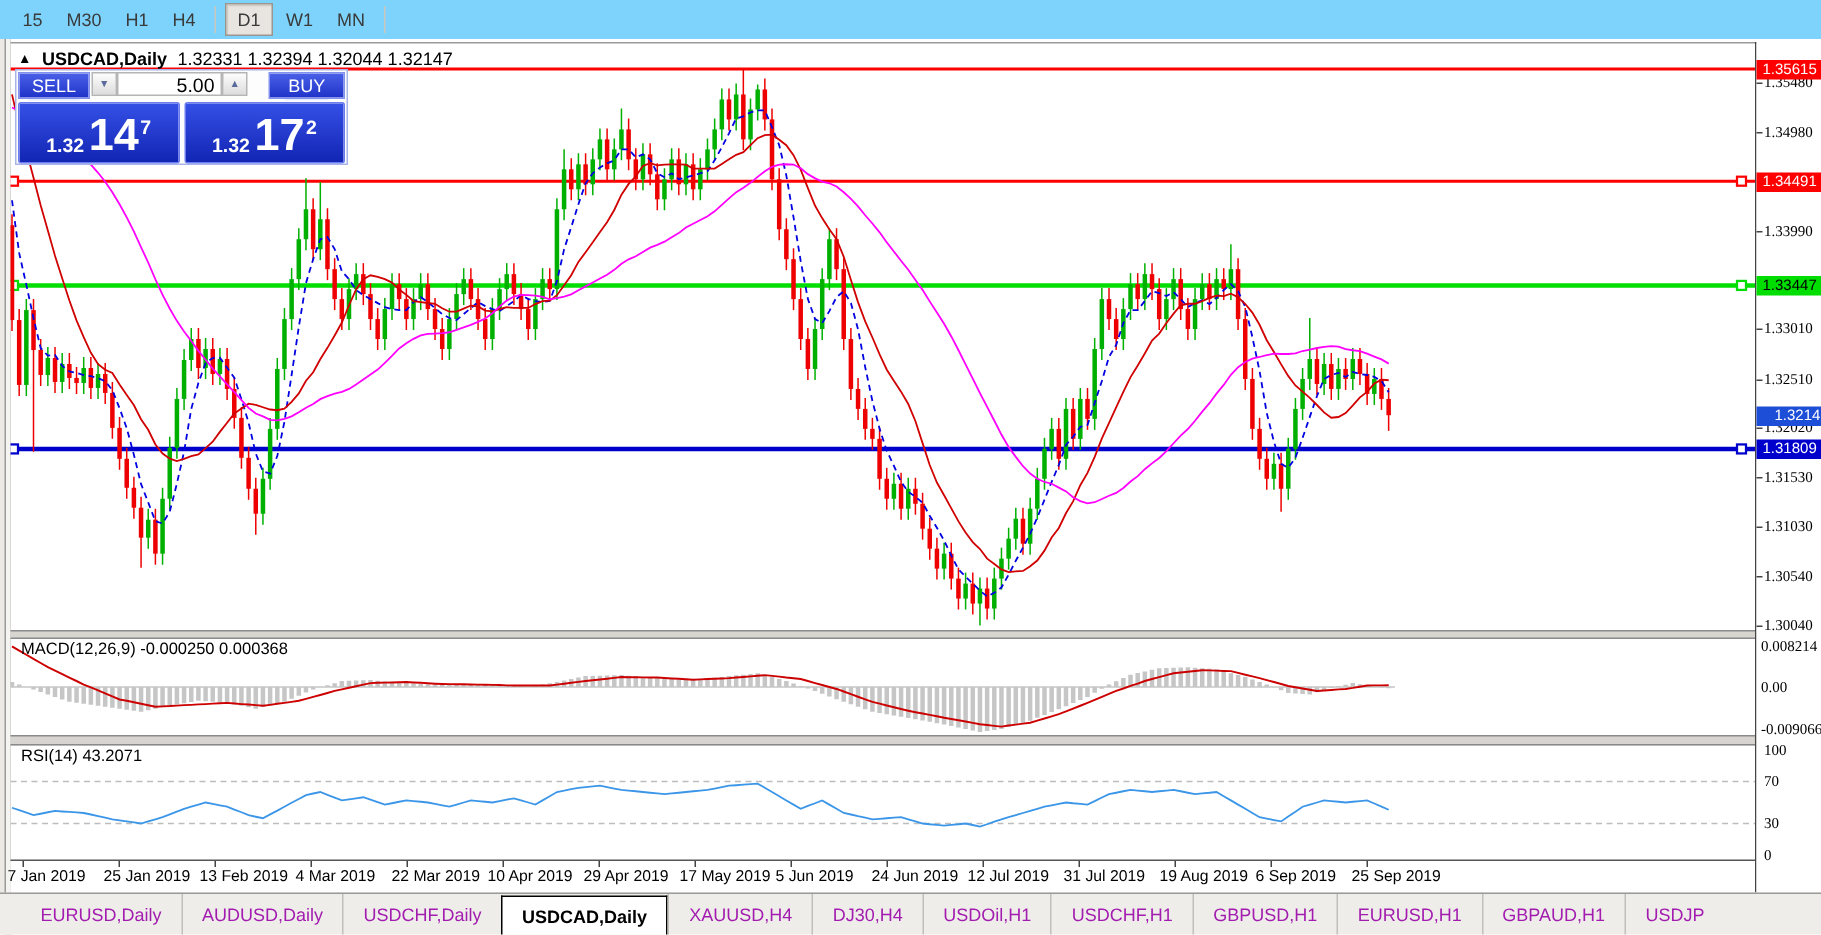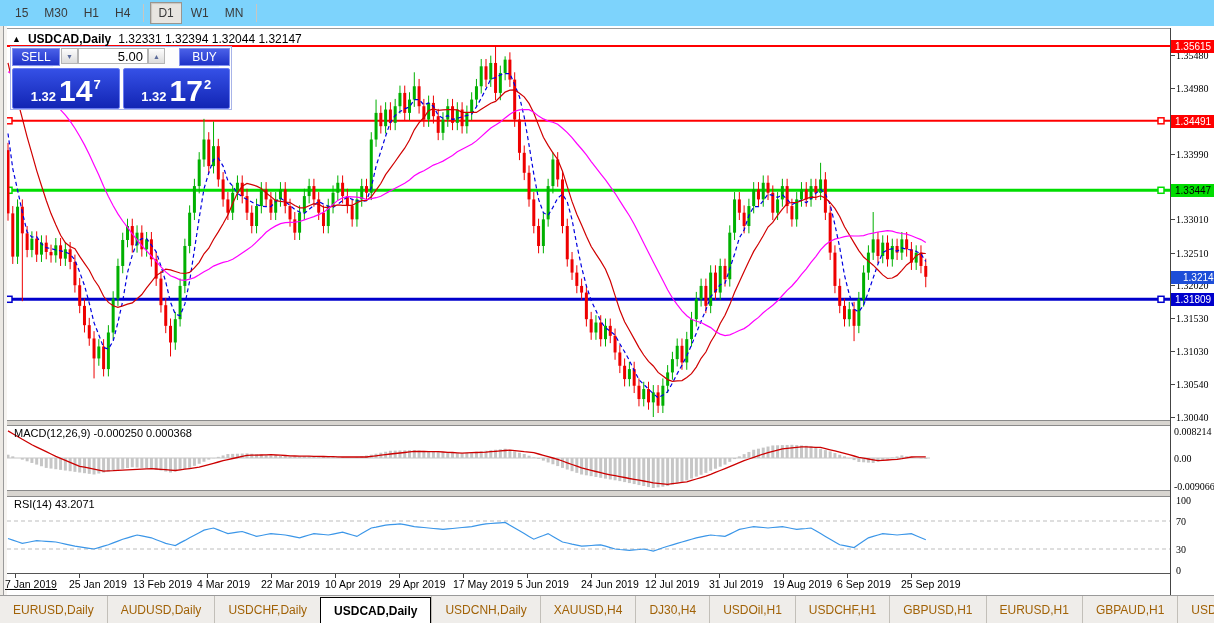--- a/index.html
+++ b/index.html
@@ -61,21 +61,21 @@
              font-size:13px;color:#000;text-align:right;padding:0 4px;box-sizing:border-box;line-height:15px;}
   #tw-row2{position:absolute;left:1px;top:21px;width:218px;height:41px;display:flex;gap:3px;}
   .big-box{flex:1;background:linear-gradient(#3550e6,#1225b4);border:1px solid #6a7cf0;border-radius:2px;
            color:#fff;display:flex;align-items:flex-end;justify-content:center;padding-bottom:4px;box-sizing:border-box;cursor:default;}
   .big-box .small{font-size:13px;font-weight:bold;margin-right:3px;line-height:15px;}
   .big-box .big{font-size:30px;font-weight:bold;line-height:26px;}
   .big-box .sup{font-size:13px;font-weight:bold;margin-left:1px;transform:translateY(-12px);}
   
   #tabbar{position:absolute;left:0;top:595px;width:1214px;height:28px;background:#efedea;
           border-top:1px solid #9a9a9a;display:flex;align-items:stretch;}
-  .tab{font-size:12px;color:#a16207;padding:0 13px;display:flex;align-items:center;cursor:default;white-space:nowrap;}
+  .tab{font-size:12px;color:#a21caf;padding:0 13px;display:flex;align-items:center;cursor:default;white-space:nowrap;}
   .tab + .tab{border-left:1px solid #c2bfb9;}
   .tab.active{background:#fff;border:1px solid #000;border-bottom:none;color:#000;font-weight:bold;margin-top:1px;}
 </style>
 </head>
 <body>
 
 <div id="toolbar">
     <div class="tf-sep" style="margin-left:2px;width:0;"></div>
     <div class="tf-btn">15</div>
     <div class="tf-btn">M30</div>
@@ -738,21 +738,21 @@
     <div class="ptick" style="top:400px;left:3px;">0.008214</div>
     <div class="ptick" style="top:427px;left:3px;">0.00</div>
     <div class="ptick" style="top:455px;left:3px;">-0.009066</div>
     <div class="ptick" style="top:469px;">100</div>
     <div class="ptick" style="top:490px;">70</div>
     <div class="ptick" style="top:518px;">30</div>
     <div class="ptick" style="top:539px;">0</div>
   </div>
 <div id="date-axis">
     <div class="dtick-mark" style="left:8px;"></div>
-    <div class="dtick" style="left:-2px;text-decoration:underline;">7 Jan 2019</div>
+    <div class="dtick" style="left:-2px;">7 Jan 2019</div>
     <div class="dtick-mark" style="left:72px;"></div>
     <div class="dtick" style="left:62px;">25 Jan 2019</div>
     <div class="dtick-mark" style="left:136px;"></div>
     <div class="dtick" style="left:126px;">13 Feb 2019</div>
     <div class="dtick-mark" style="left:200px;"></div>
     <div class="dtick" style="left:190px;">4 Mar 2019</div>
     <div class="dtick-mark" style="left:264px;"></div>
     <div class="dtick" style="left:254px;">22 Mar 2019</div>
     <div class="dtick-mark" style="left:328px;"></div>
     <div class="dtick" style="left:318px;">10 Apr 2019</div>
@@ -797,21 +797,20 @@
     </div>
   </div>
 </div>
 
 <div id="tabbar">
     <div style="width:14px;"></div>
     <div class="tab">EURUSD,Daily</div>
     <div class="tab">AUDUSD,Daily</div>
     <div class="tab">USDCHF,Daily</div>
     <div class="tab active">USDCAD,Daily</div>
-    <div class="tab">USDCNH,Daily</div>
     <div class="tab">XAUUSD,H4</div>
     <div class="tab">DJ30,H4</div>
     <div class="tab">USDOil,H1</div>
     <div class="tab">USDCHF,H1</div>
     <div class="tab">GBPUSD,H1</div>
     <div class="tab">EURUSD,H1</div>
     <div class="tab">GBPAUD,H1</div>
     <div class="tab">USDJP</div>
   </div>
 

